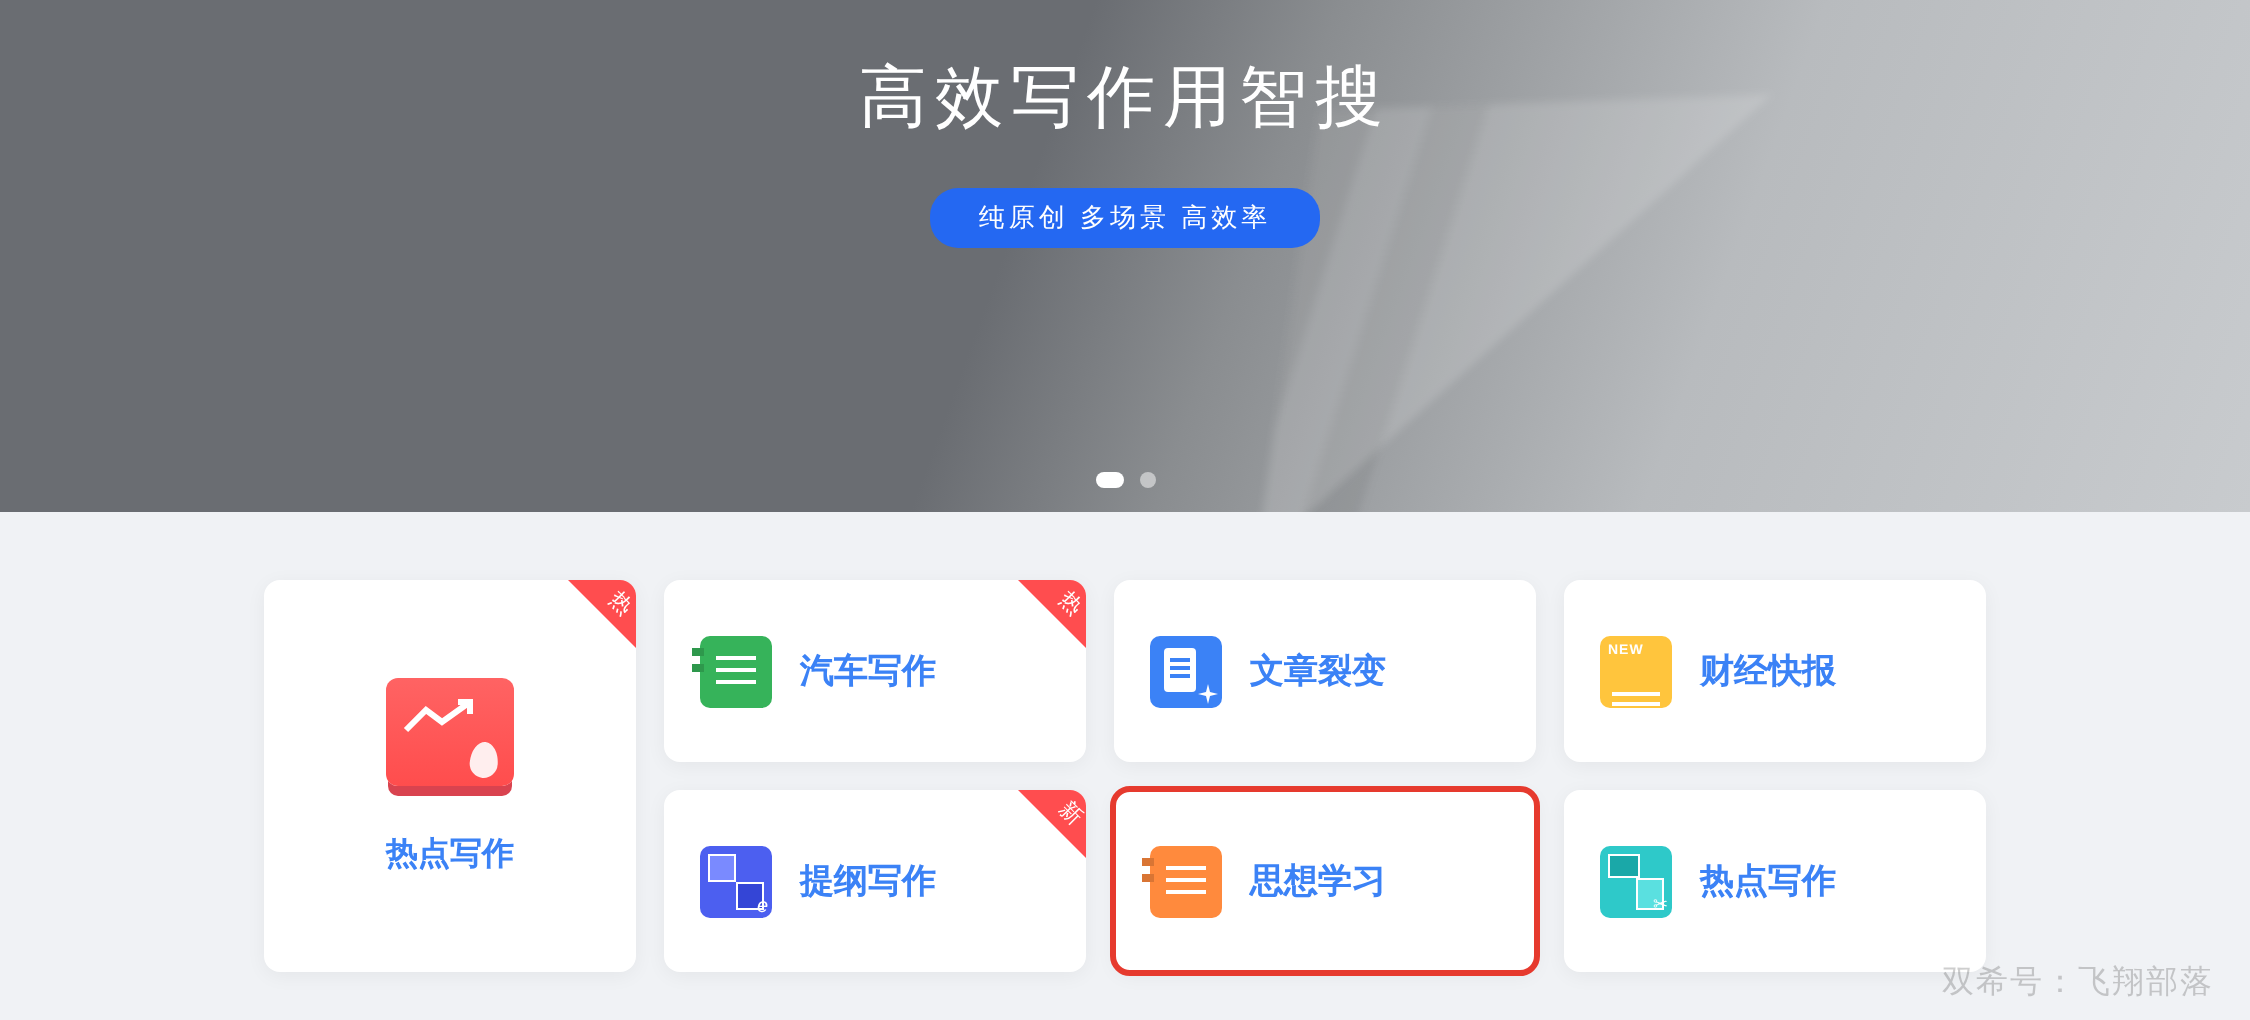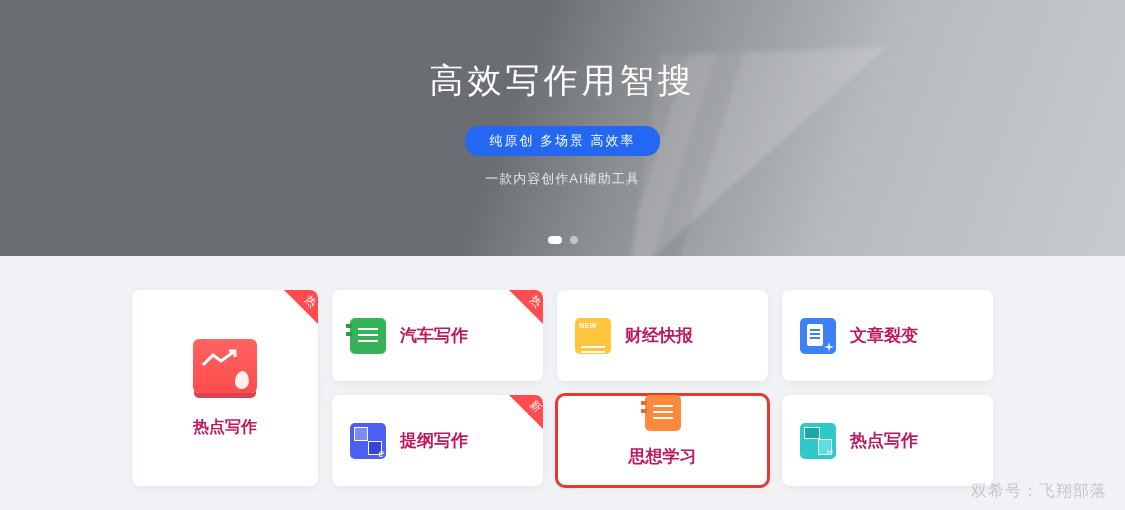--- a/index.html
+++ b/index.html
@@ -12,21 +12,21 @@
     position: relative;
   }
   .hero {
     width: 100%;
     height: 256px;
     background: linear-gradient(110deg, #6a6d72 0%, #6a6d72 45%, #8a8d90 55%, #b8bbbe 75%, #c8cbce 100%);
     position: relative;
     display: flex;
     flex-direction: column;
     align-items: center;
-    padding-top: 58px;
+    padding-top: 26px;
     overflow: hidden;
   }
   .hero::after {
     content: "";
     position: absolute;
     right: -40px;
     bottom: -20px;
     width: 520px;
     height: 230px;
     background:
@@ -115,42 +115,41 @@
     overflow: hidden;
     display: flex;
     align-items: center;
     padding: 0 18px;
     gap: 14px;
     cursor: pointer;
   }
   .small-card.highlighted {
     outline: 3px solid #e63a2e;
     outline-offset: -1px;
-    flex-direction: column;
   }
   .corner-badge {
     position: absolute;
     top: 0;
     right: 0;
     width: 0;
     height: 0;
     border-left: 34px solid transparent;
     border-top: 34px solid #ff4d4f;
   }
   .corner-badge span {
     position: absolute;
     top: -30px;
     right: 2px;
     color: #fff;
     font-size: 11px;
     transform: rotate(45deg);
   }
   .card-label {
     font-size: 17px;
-    color: #be185d;
+    color: #3b82f6;
     font-weight: 600;
   }
   .big-card .card-label { font-size: 16px; margin-top: 24px; }
   .icon-box {
     width: 36px;
     height: 36px;
     border-radius: 5px;
     position: relative;
     flex-shrink: 0;
   }
@@ -215,21 +214,20 @@
     letter-spacing: 1px;
     pointer-events: none;
   }
 </style>
 </head>
 <body>
 
 <div class="hero">
   <div class="hero-title">高效写作用智搜</div>
   <div class="hero-pill">纯原创 多场景 高效率</div>
-  <div class="hero-sub">一款内容创作AI辅助工具</div>
   <div class="carousel-dots">
     <div class="dot active"></div>
     <div class="dot"></div>
   </div>
 </div>
 
 <div class="cards-area">
 
   <div class="big-card">
     <div class="corner-badge">
@@ -251,38 +249,38 @@
       <div class="corner-badge">
           <span>热</span>
         </div>
       <div class="icon-box ic-green">
           <div class="lines"></div>
         </div>
       <div class="card-label">汽车写作</div>
     </div>
 
     <div class="small-card">
-      <div class="icon-box ic-yellow">
-          <div class="new">NEW</div>
-          <div class="bars"></div>
-        </div>
-      <div class="card-label">财经快报</div>
-    </div>
-
-    <div class="small-card">
       <div class="icon-box ic-blue">
         <div class="doc"></div>
         <svg class="spark" viewBox="0 0 10 10">
             <path d="M5 0 L6 4 L10 5 L6 6 L5 10 L4 6 L0 5 L4 4 Z" fill="#fff"></path>
           </svg>
       </div>
       <div class="card-label">文章裂变</div>
     </div>
 
     <div class="small-card">
+      <div class="icon-box ic-yellow">
+          <div class="new">NEW</div>
+          <div class="bars"></div>
+        </div>
+      <div class="card-label">财经快报</div>
+    </div>
+
+    <div class="small-card">
       <div class="corner-badge">
           <span>新</span>
         </div>
       <div class="icon-box ic-purple">
           <div class="q"></div>
           <div class="q q2"></div>
           <div class="e">e</div>
         </div>
       <div class="card-label">提纲写作</div>
     </div>

